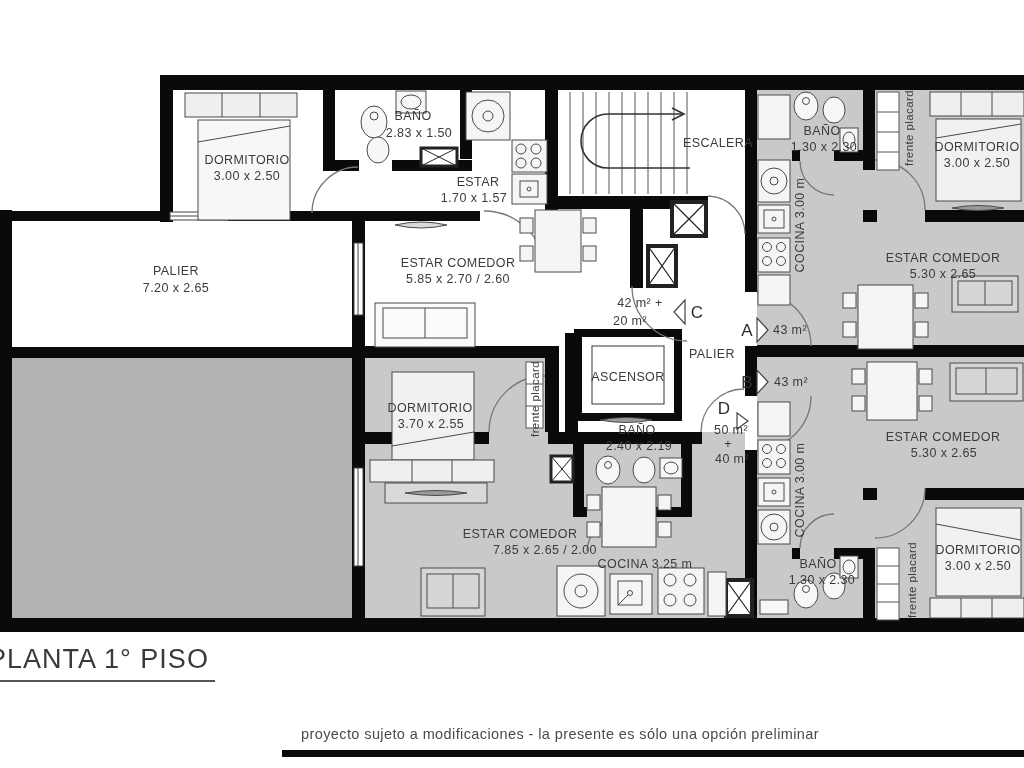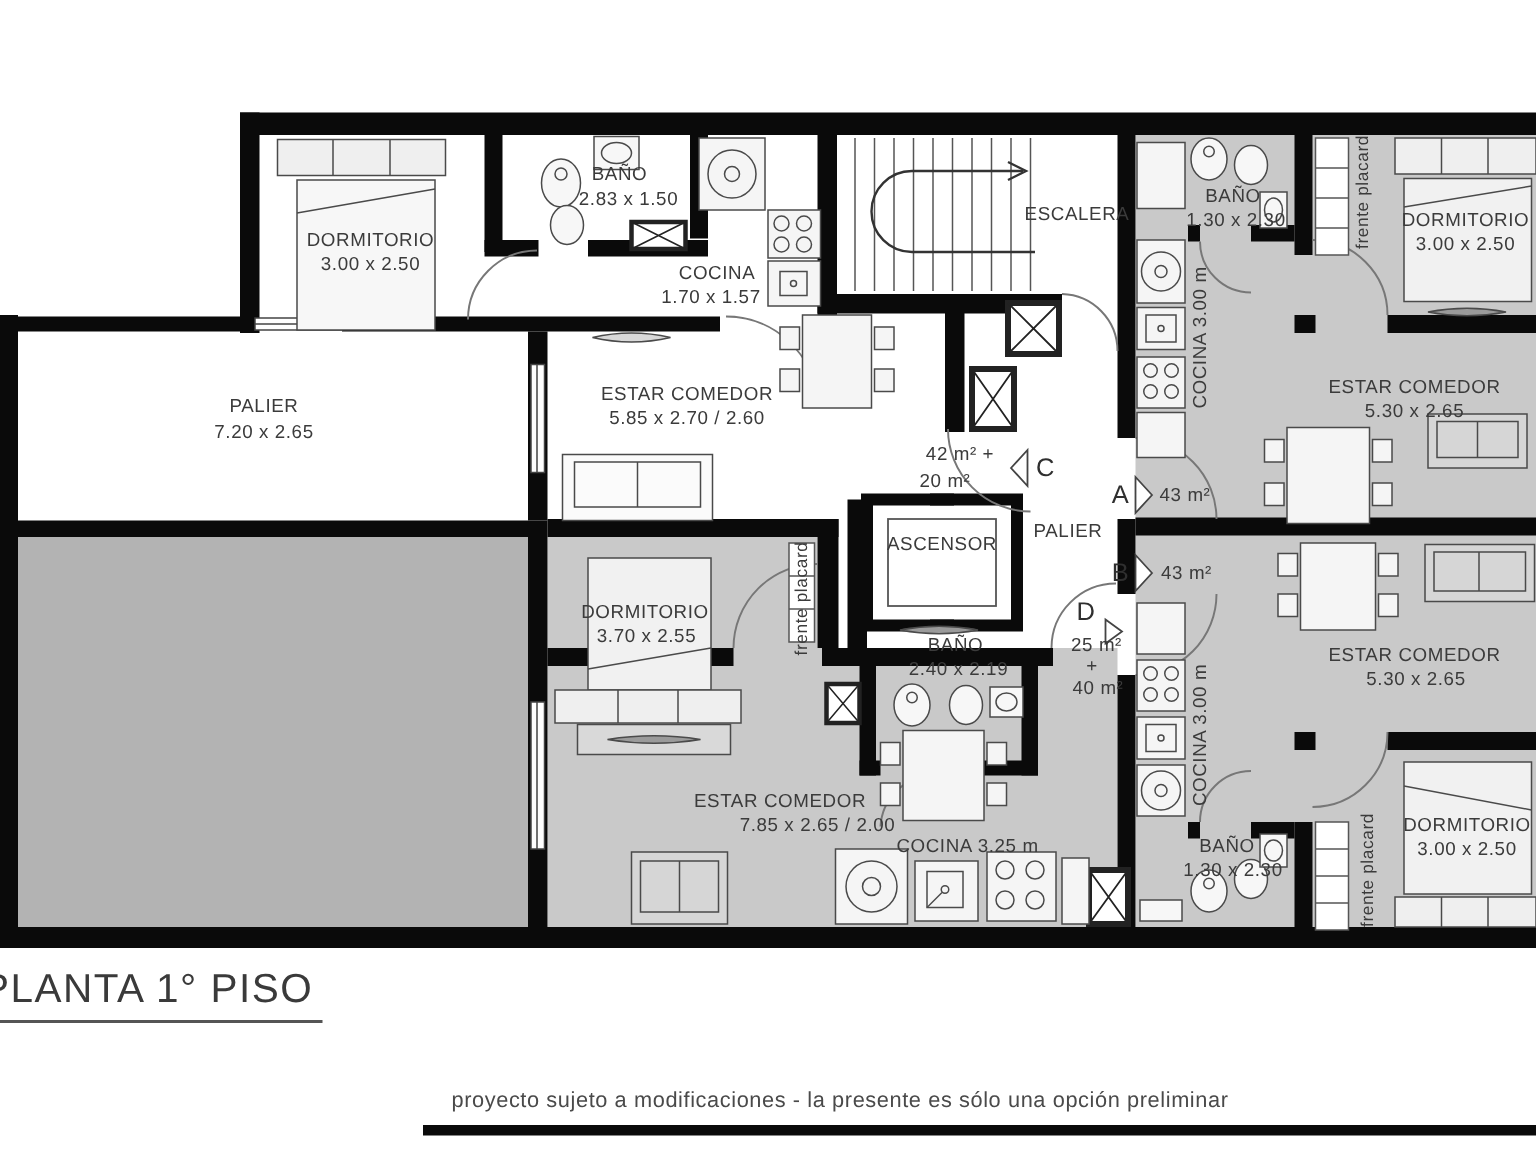--- a/index.html
+++ b/index.html
@@ -358,21 +358,21 @@
     <polygon points="768,330 757,318 757,342"></polygon>
     <polygon points="768,382 757,370 757,394"></polygon>
     <polygon points="737,413 748,421 737,429"></polygon>
   </g>
 </svg>
 
   <div class="lbl" style="left:247px;top:160px">DORMITORIO</div>
   <div class="lbl" style="left:247px;top:176px">3.00 x 2.50</div>
   <div class="lbl" style="left:413px;top:116px">BAÑO</div>
   <div class="lbl" style="left:419px;top:133px">2.83 x 1.50</div>
-  <div class="lbl" style="left:478px;top:182px">COCINA</div>
+  <div class="lbl" style="left:478px;top:182px">ESTAR</div>
   <div class="lbl" style="left:474px;top:198px">1.70 x 1.57</div>
   <div class="lbl" style="left:718px;top:143px">ESCALERA</div>
   <div class="lbl" style="left:822px;top:131px">BAÑO</div>
   <div class="lbl" style="left:824px;top:147px">1.30 x 2.30</div>
   <div class="lbl" style="left:977px;top:147px">DORMITORIO</div>
   <div class="lbl" style="left:977px;top:163px">3.00 x 2.50</div>
   <div class="lbl v small" style="left:910px;top:128px">frente placard</div>
   <div class="lbl v" style="left:800px;top:225px">COCINA 3.00 m</div>
   <div class="lbl" style="left:176px;top:271px">PALIER</div>
   <div class="lbl" style="left:176px;top:288px">7.20 x 2.65</div>
@@ -381,28 +381,28 @@
   <div class="lbl" style="left:943px;top:258px">ESTAR COMEDOR</div>
   <div class="lbl" style="left:943px;top:274px">5.30 x 2.65</div>
   <div class="lbl" style="left:640px;top:303px">42 m² +</div>
   <div class="lbl" style="left:630px;top:321px">20 m²</div>
   <div class="lbl big" style="left:697px;top:312px">C</div>
   <div class="lbl big" style="left:747px;top:330px">A</div>
   <div class="lbl" style="left:790px;top:330px">43 m²</div>
   <div class="lbl big" style="left:747px;top:382px">B</div>
   <div class="lbl" style="left:791px;top:382px">43 m²</div>
   <div class="lbl" style="left:712px;top:354px">PALIER</div>
-  <div class="lbl" style="left:628px;top:363px">ASCENSOR</div>
+  <div class="lbl" style="left:628px;top:377px">ASCENSOR</div>
   <div class="lbl" style="left:430px;top:408px">DORMITORIO</div>
   <div class="lbl" style="left:431px;top:424px">3.70 x 2.55</div>
   <div class="lbl v small" style="left:536px;top:399px">frente placard</div>
   <div class="lbl" style="left:637px;top:430px">BAÑO</div>
   <div class="lbl" style="left:639px;top:446px">2.40 x 2.19</div>
   <div class="lbl big" style="left:724px;top:408px">D</div>
-  <div class="lbl" style="left:731px;top:430px">25 m²</div>
+  <div class="lbl" style="left:731px;top:430px">50 m²</div>
   <div class="lbl" style="left:728px;top:444px">+</div>
   <div class="lbl" style="left:732px;top:459px">40 m²</div>
   <div class="lbl" style="left:520px;top:534px">ESTAR COMEDOR</div>
   <div class="lbl" style="left:545px;top:550px">7.85 x 2.65 / 2.00</div>
   <div class="lbl" style="left:645px;top:564px">COCINA 3.25 m</div>
   <div class="lbl" style="left:943px;top:437px">ESTAR COMEDOR</div>
   <div class="lbl" style="left:944px;top:453px">5.30 x 2.65</div>
   <div class="lbl v" style="left:800px;top:490px">COCINA 3.00 m</div>
   <div class="lbl" style="left:818px;top:564px">BAÑO</div>
   <div class="lbl" style="left:822px;top:580px">1.30 x 2.30</div>

